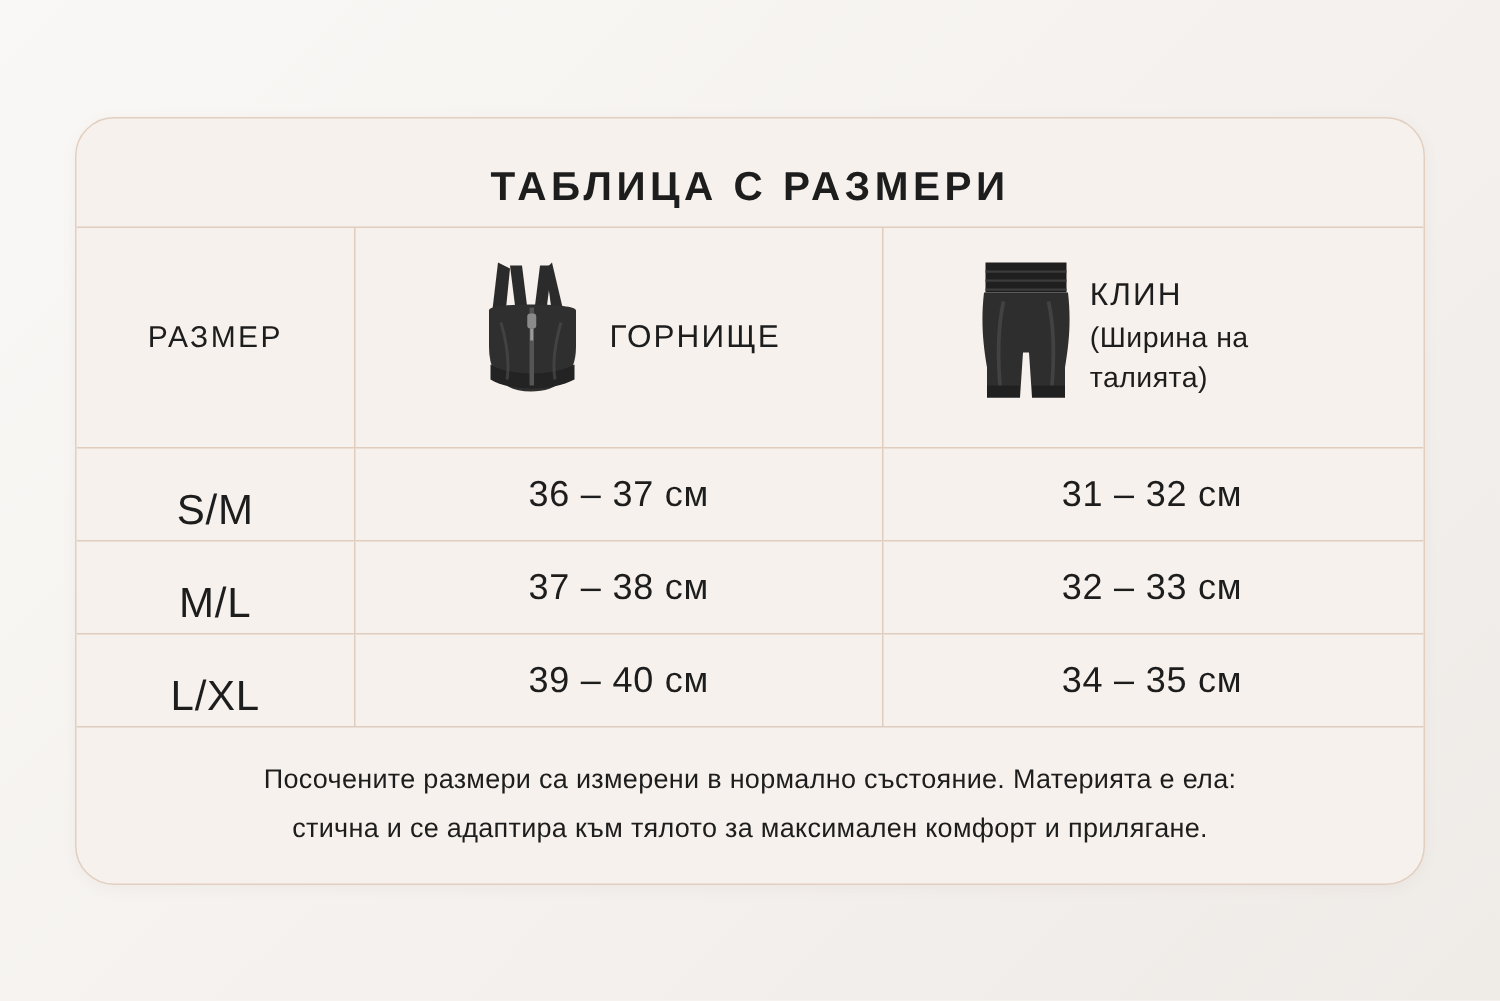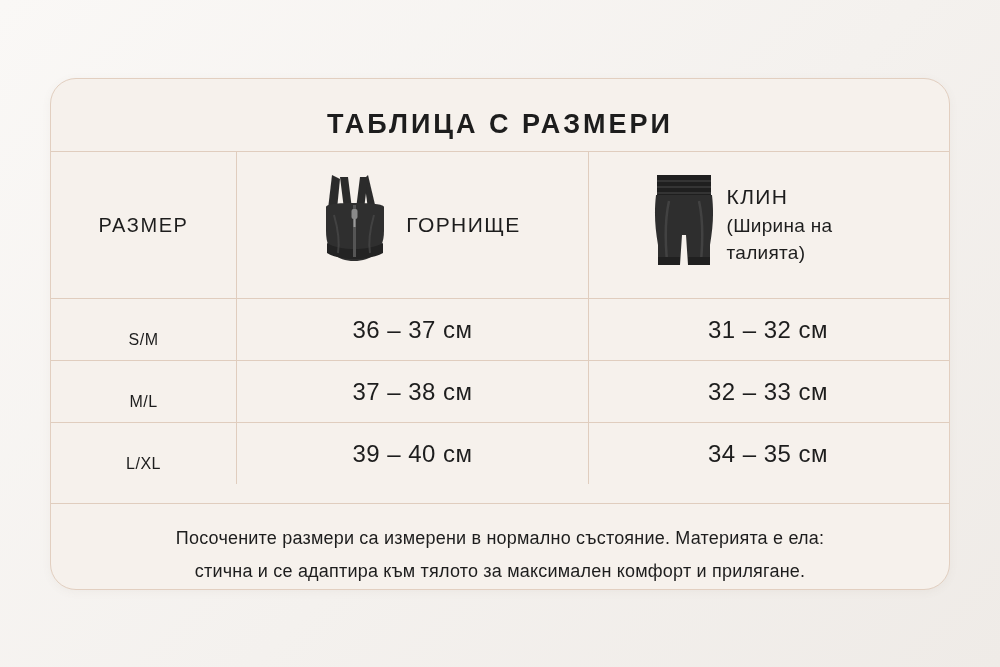--- a/index.html
+++ b/index.html
@@ -105,37 +105,36 @@
   }
   .hdr-sub {
     font-size: 19px;
     color: #1d1d1d;
     font-family: "Liberation Sans", sans-serif;
     line-height: 1.45;
     letter-spacing: 0.3px;
     max-width: 175px;
   }
   .size-label {
-    font-size: 16px;
+    font-size: 28px;
     color: #1d1d1d;
     font-family: "Liberation Sans", sans-serif;
     letter-spacing: 0.5px;
     margin-top: 20px;
   }
   .meas {
     font-size: 24px;
     color: #1d1d1d;
     font-family: "Liberation Sans", sans-serif;
     letter-spacing: 0.5px;
   }
   .note {
     border-top: 1px solid #e0cdbe;
     padding: 18px 46px 0 46px;
     text-align: center;
-    margin-top: 19px;
   }
   .note-line {
     font-size: 18px;
     color: #1d1d1d;
     font-family: "Liberation Sans", sans-serif;
     line-height: 1.85;
     letter-spacing: 0.2px;
   }
   
   .icon-wrap {

